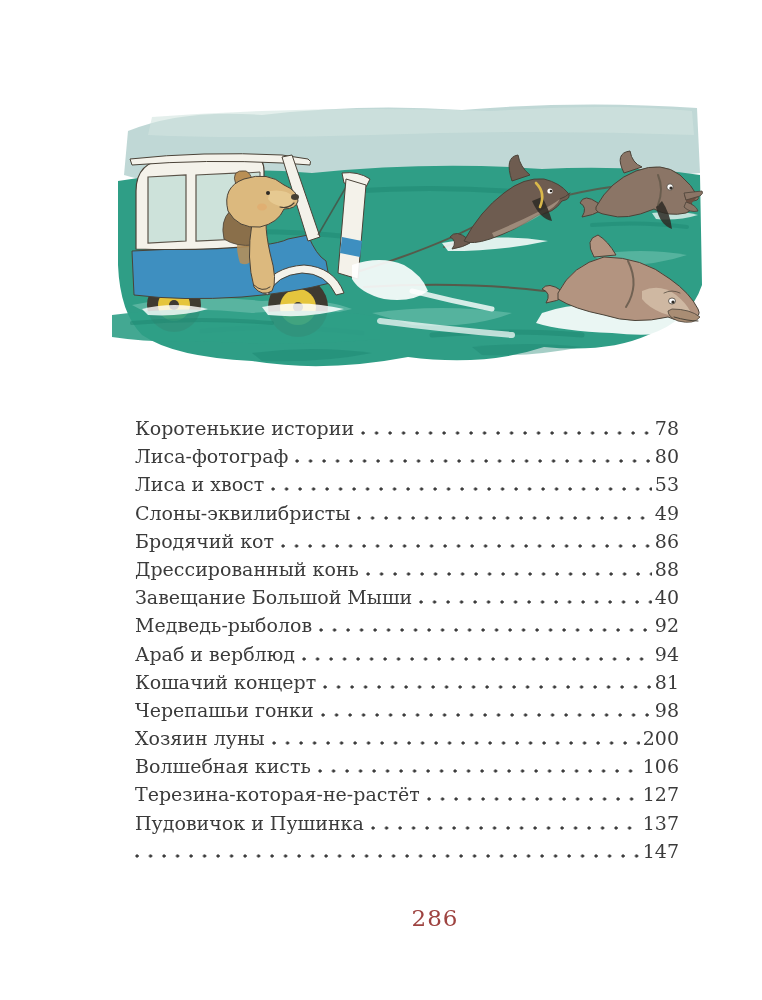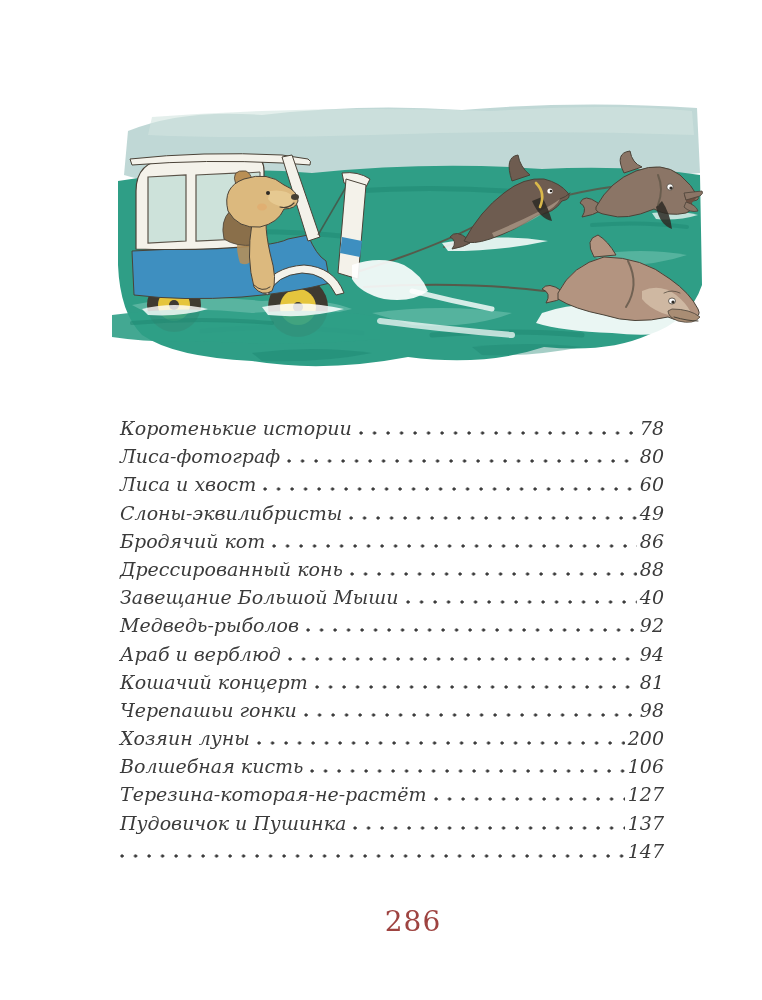--- a/index.html
+++ b/index.html
@@ -1,27 +1,27 @@
 <!DOCTYPE html>
 <html style="--paper: #ffffff; --text: #3b3b3b; --folio: #9e4340; --ink: #2e2a24; --sky: #b9d4d1; --sky_light: #d2e4e0; --sea: #2f9e86; --sea_dark: #1d8570; --sea_light: #7cc7b6; --foam: #ffffff; --car_white: #f4f2ea; --car_blue: #3e8fc0; --wheel_yellow: #e5c53d; --tire_dark: #3f3a31; --window_glass: #cde2da; --dog_tan: #dcb97e; --dog_shadow: #b98f55; --harness_brown: #8a6f4a; --dolphin_dark: #6e5c50; --dolphin_gray: #8b7566; --dolphin_light: #b39480; --dolphin_belly: #d8c4ae; --outline: #4a4338; --rein: #5b5244; --collar_yellow: #d9b84a;"><head>
 <meta charset="utf-8">
 <style>
   html,body{margin:0;padding:0;}
   body{width:762px;height:1000px;background:#fff;font-family:"DejaVu Serif", serif;}
   .page{position:relative;width:762px;height:1000px;background:var(--paper,#fff);overflow:hidden;}
   .illustration{position:absolute;left:112px;top:95px;width:592px;height:288px;}
-  .toc{position:absolute;left:120px;top:417px;width:544px;color:var(--text,#3b3b3b);font-style:italic;}
+  .toc{position:absolute;left:135px;top:417px;width:544px;color:var(--text,#3b3b3b);}
   .toc-row{display:flex;align-items:baseline;height:28.2px;font-size:19px;}
   .toc-title{white-space:nowrap;padding-right:7px;}
   .toc-leader{flex:1 1 auto;height:4px;
     background-image:radial-gradient(circle at 2px 2px, var(--text,#3b3b3b) 1.4px, transparent 1.8px);
     background-size:13.5px 4px;background-repeat:repeat-x;background-position:left bottom;}
   .toc-page{white-space:nowrap;padding-left:3px;}
-  .folio{position:absolute;left:128px;top:905px;width:570px;text-align:center;
-    font-size:28px;color:var(--folio,#9e4340);letter-spacing:1px;}
+  .folio{position:absolute;left:150px;top:905px;width:570px;text-align:center;
+    font-size:23px;color:var(--folio,#9e4340);letter-spacing:1px;}
   
   .f-sky{fill:var(--sky)} .f-sky2{fill:var(--sky_light)}
   .f-sea{fill:var(--sea)} .f-seadark{fill:var(--sea_dark)} .f-sealight{fill:var(--sea_light)}
   .s-seadark{stroke:var(--sea_dark);fill:none;stroke-linecap:round}
   .f-foam{fill:var(--foam)} .s-foam{stroke:var(--foam);fill:none;stroke-linecap:round}
   .f-cw{fill:var(--car_white)} .f-cb{fill:var(--car_blue)} .f-ty{fill:var(--wheel_yellow)} .f-td{fill:var(--tire_dark)}
   .f-glass{fill:var(--window_glass)}
   .f-dog{fill:var(--dog_tan)} .f-dogs{fill:var(--dog_shadow)} .f-harn{fill:var(--harness_brown)}
   .f-d1{fill:var(--dolphin_dark)} .f-d2{fill:var(--dolphin_gray)} .f-d3{fill:var(--dolphin_light)}
   .f-belly{fill:var(--dolphin_belly)} .f-dk{fill:var(--ink)}
@@ -162,21 +162,21 @@
       <span class="toc-page">78</span>
     </div>
       <div class="toc-row">
       <span class="toc-title">Лиса-фотограф</span>
       <span class="toc-leader"></span>
       <span class="toc-page">80</span>
     </div>
       <div class="toc-row">
       <span class="toc-title">Лиса и хвост</span>
       <span class="toc-leader"></span>
-      <span class="toc-page">60</span>
+      <span class="toc-page">53</span>
     </div>
       <div class="toc-row">
       <span class="toc-title">Слоны-эквилибристы</span>
       <span class="toc-leader"></span>
       <span class="toc-page">49</span>
     </div>
       <div class="toc-row">
       <span class="toc-title">Бродячий кот</span>
       <span class="toc-leader"></span>
       <span class="toc-page">86</span>

